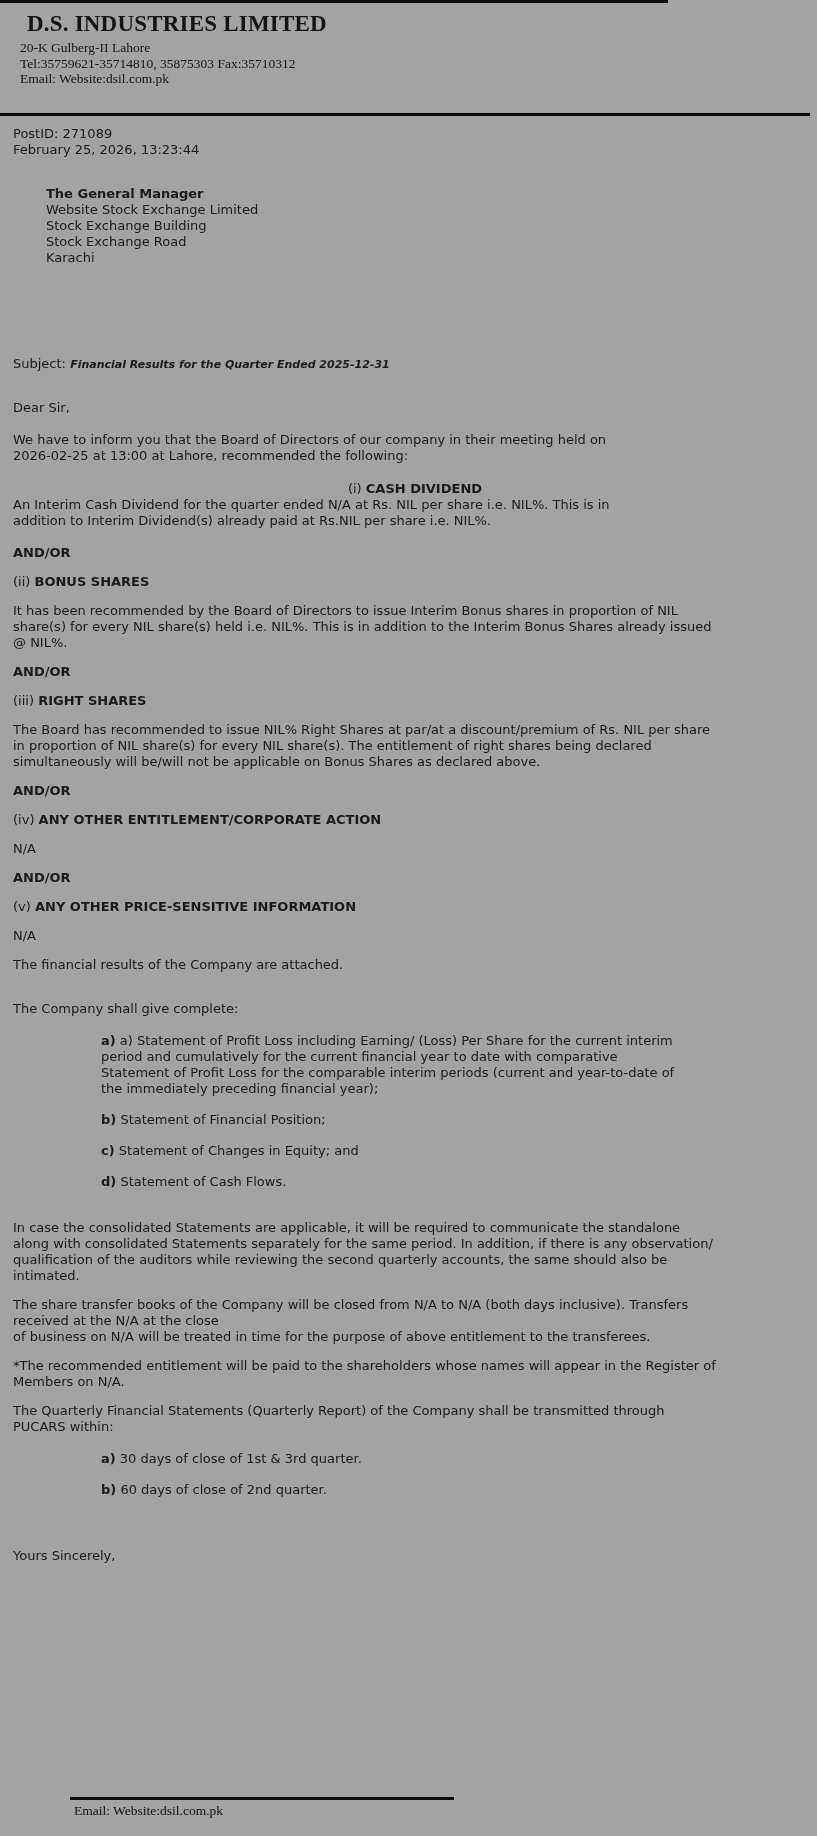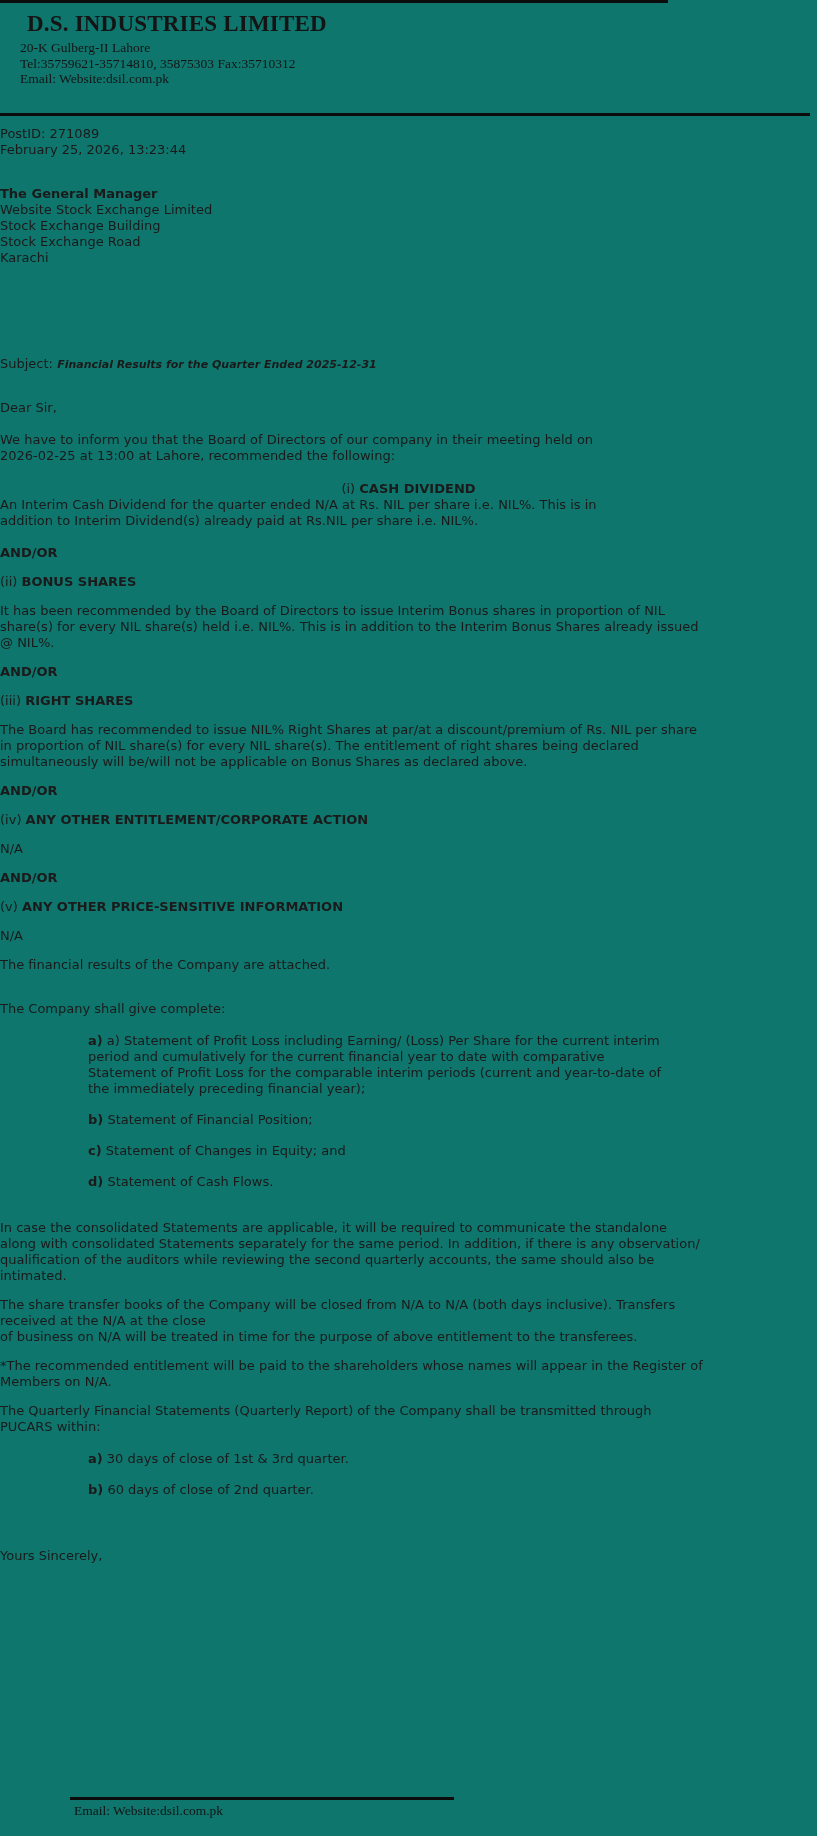--- a/index.html
+++ b/index.html
@@ -1,28 +1,28 @@
 <!DOCTYPE html>
 <html><head>
 <meta charset="utf-8">
 <style>
   html,body{margin:0;padding:0;background:#fdfdfb;}
-  .page{position:relative;width:817px;height:1836px;background:#0f766e;color:#1a1a1a;
+  .page{position:relative;width:817px;height:1836px;background:#a3a3a3;color:#1a1a1a;
         font-family:"DejaVu Sans",sans-serif;overflow:hidden;}
   .top-rule{position:absolute;top:0;left:0;width:668px;height:3px;background:#0c0c0c;}
   .letterhead{padding-top:10px;}
   .company-name{margin:0 0 0 27px;font-family:"Liberation Serif",serif;font-weight:bold;
         font-size:23px;line-height:27px;color:#141414;letter-spacing:.2px;}
   .lh-address{margin:3px 0 0 20px;font-family:"Liberation Serif",serif;font-size:13.5px;
         line-height:15.5px;color:#141414;}
   .lh-address div{margin:0;}
   .header-rule{margin-top:26px;width:810px;height:3px;background:#0c0c0c;}
-  .body-col{padding-left:0;font-size:13px;line-height:16px;}
+  .body-col{padding-left:13px;font-size:13px;line-height:16px;}
   .meta-block{margin-top:10px;}
-  .recipient-block{margin-top:28px;}
+  .recipient-block{margin-top:28px;margin-left:33px;}
   .bold{font-weight:bold;}
   .subject-line{margin-top:89px;line-height:17px;}
   .subject-line .bold{font-size:11px;font-style:italic;}
   .salutation{margin-top:27px;}
   .intro-par{margin-top:16px;max-width:625px;}
   .sec1-heading{margin-top:17px;text-align:center;}
   .sec1-body{margin-top:0;max-width:625px;}
   .lower{font-size:13px;line-height:16px;}
   .lower p{margin:13px 0 0 0;}
   .lower p.first{margin-top:16px;}

